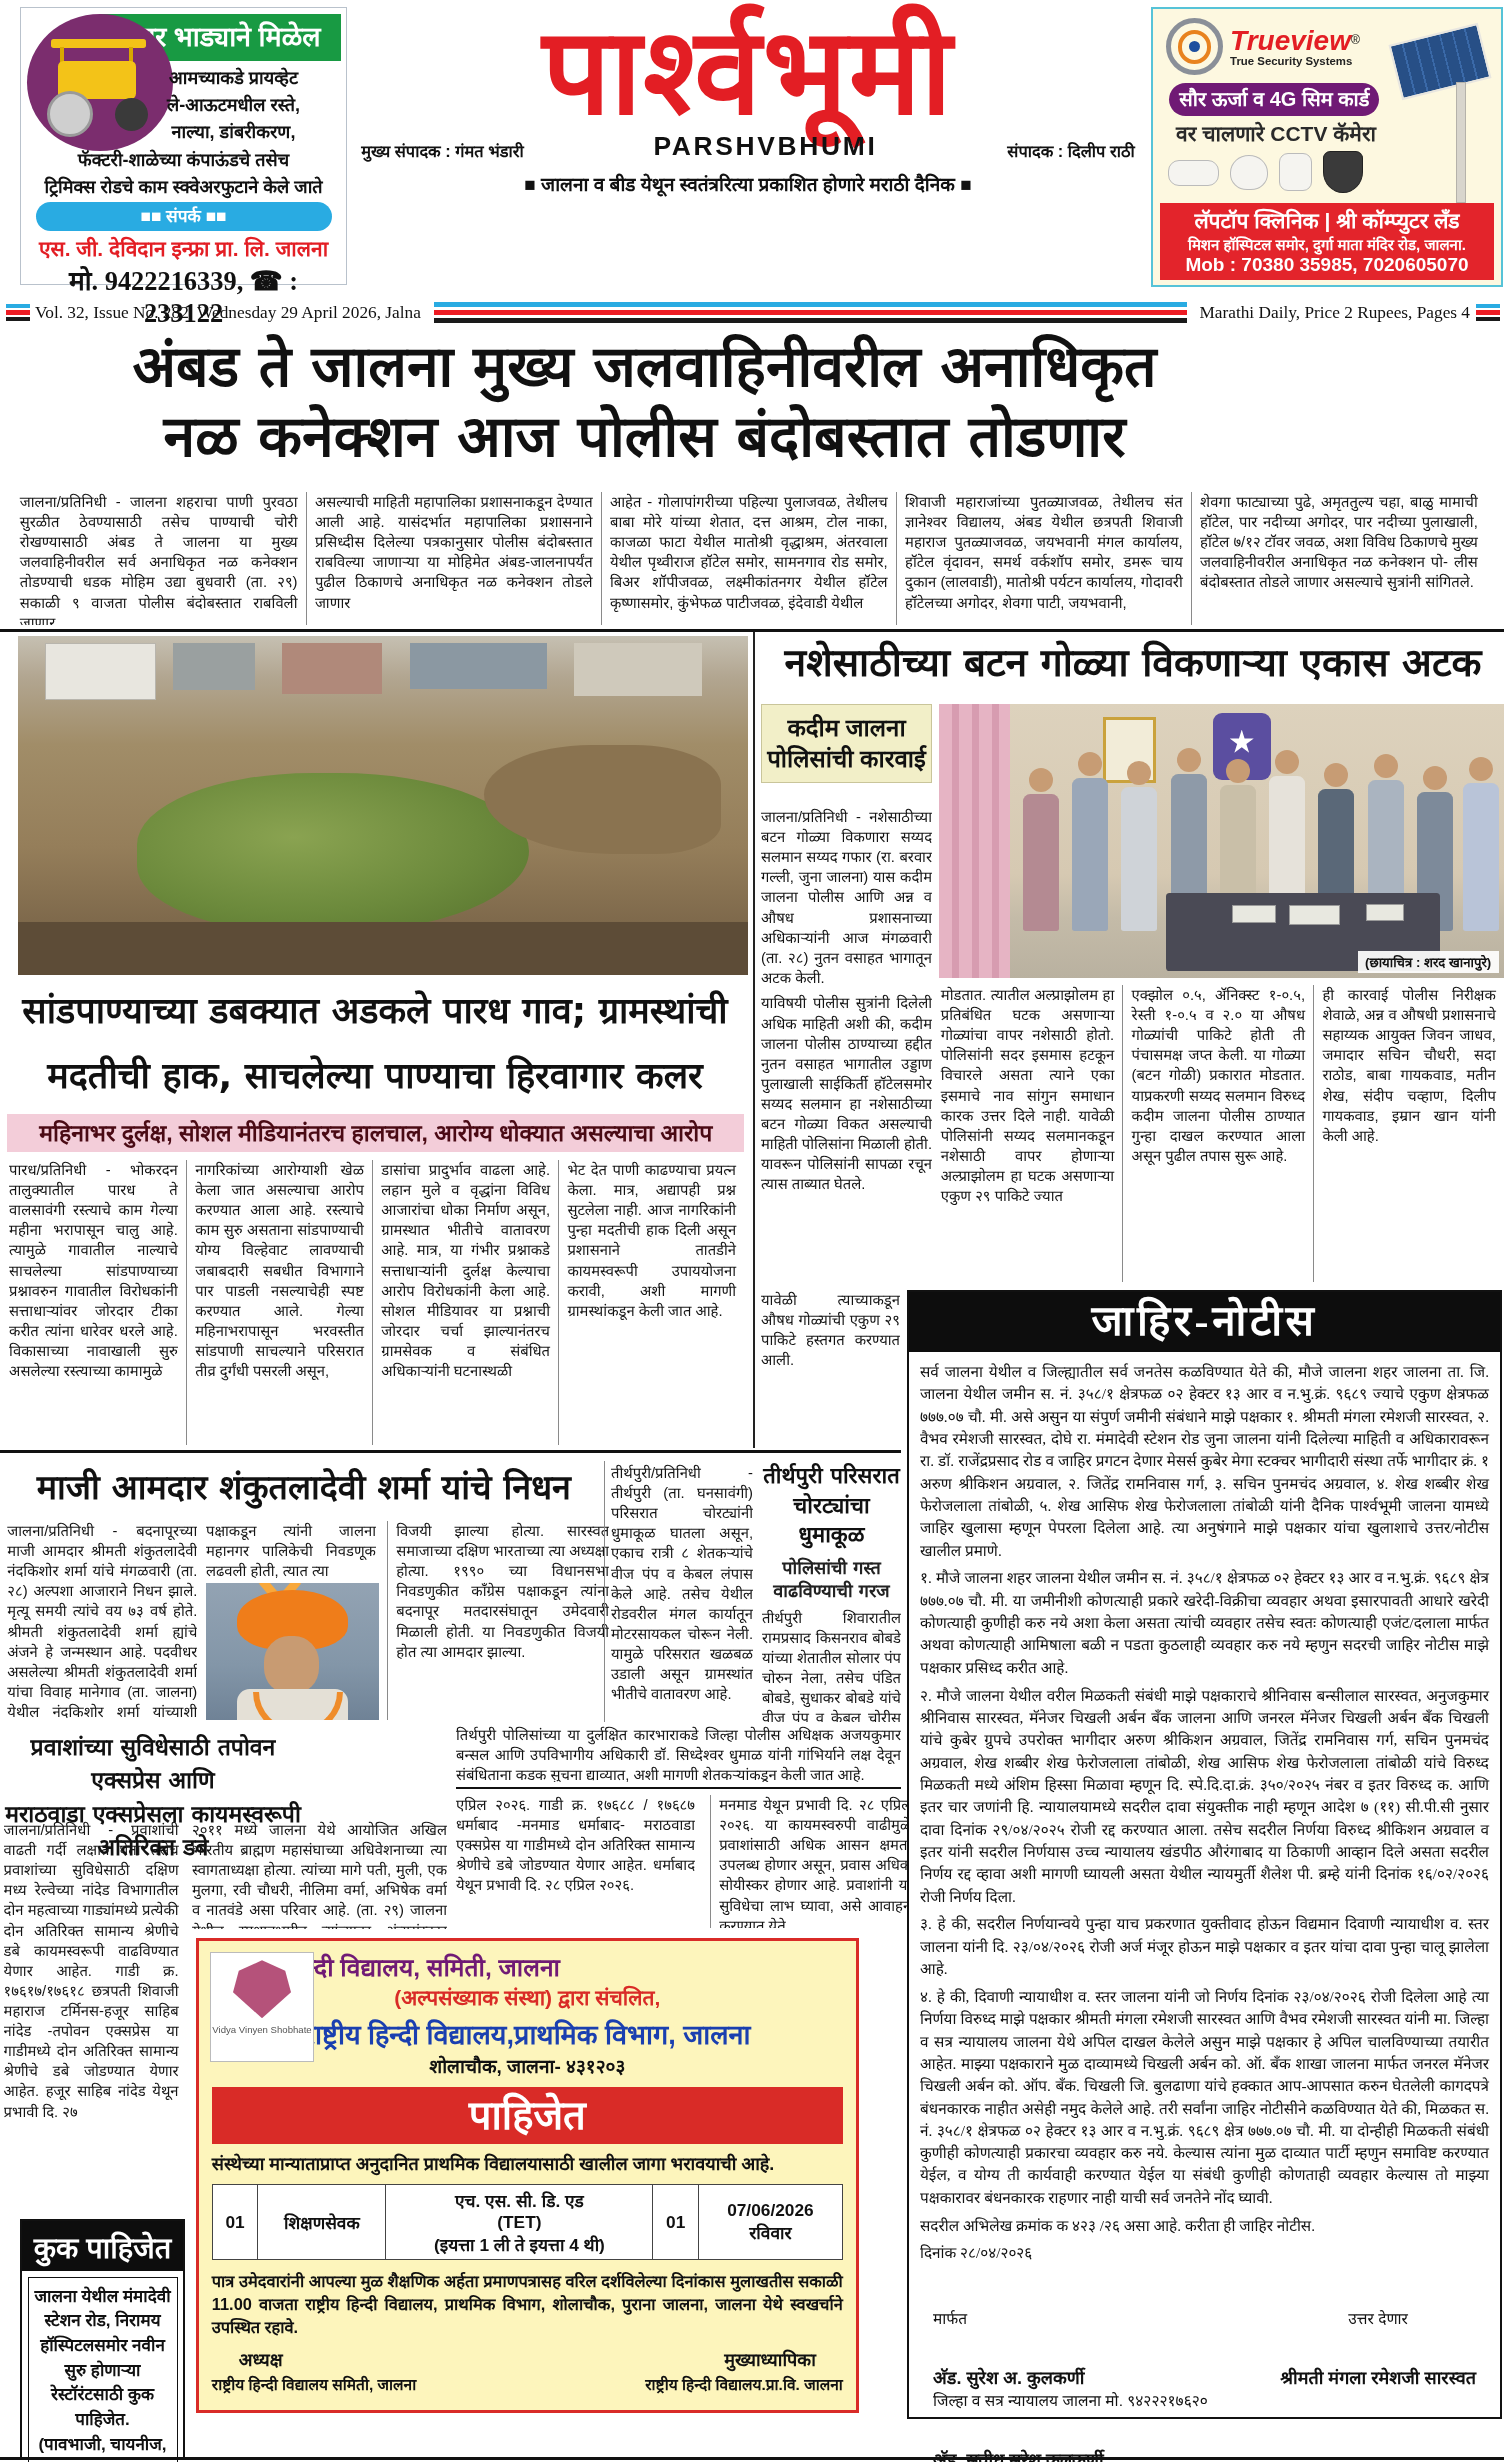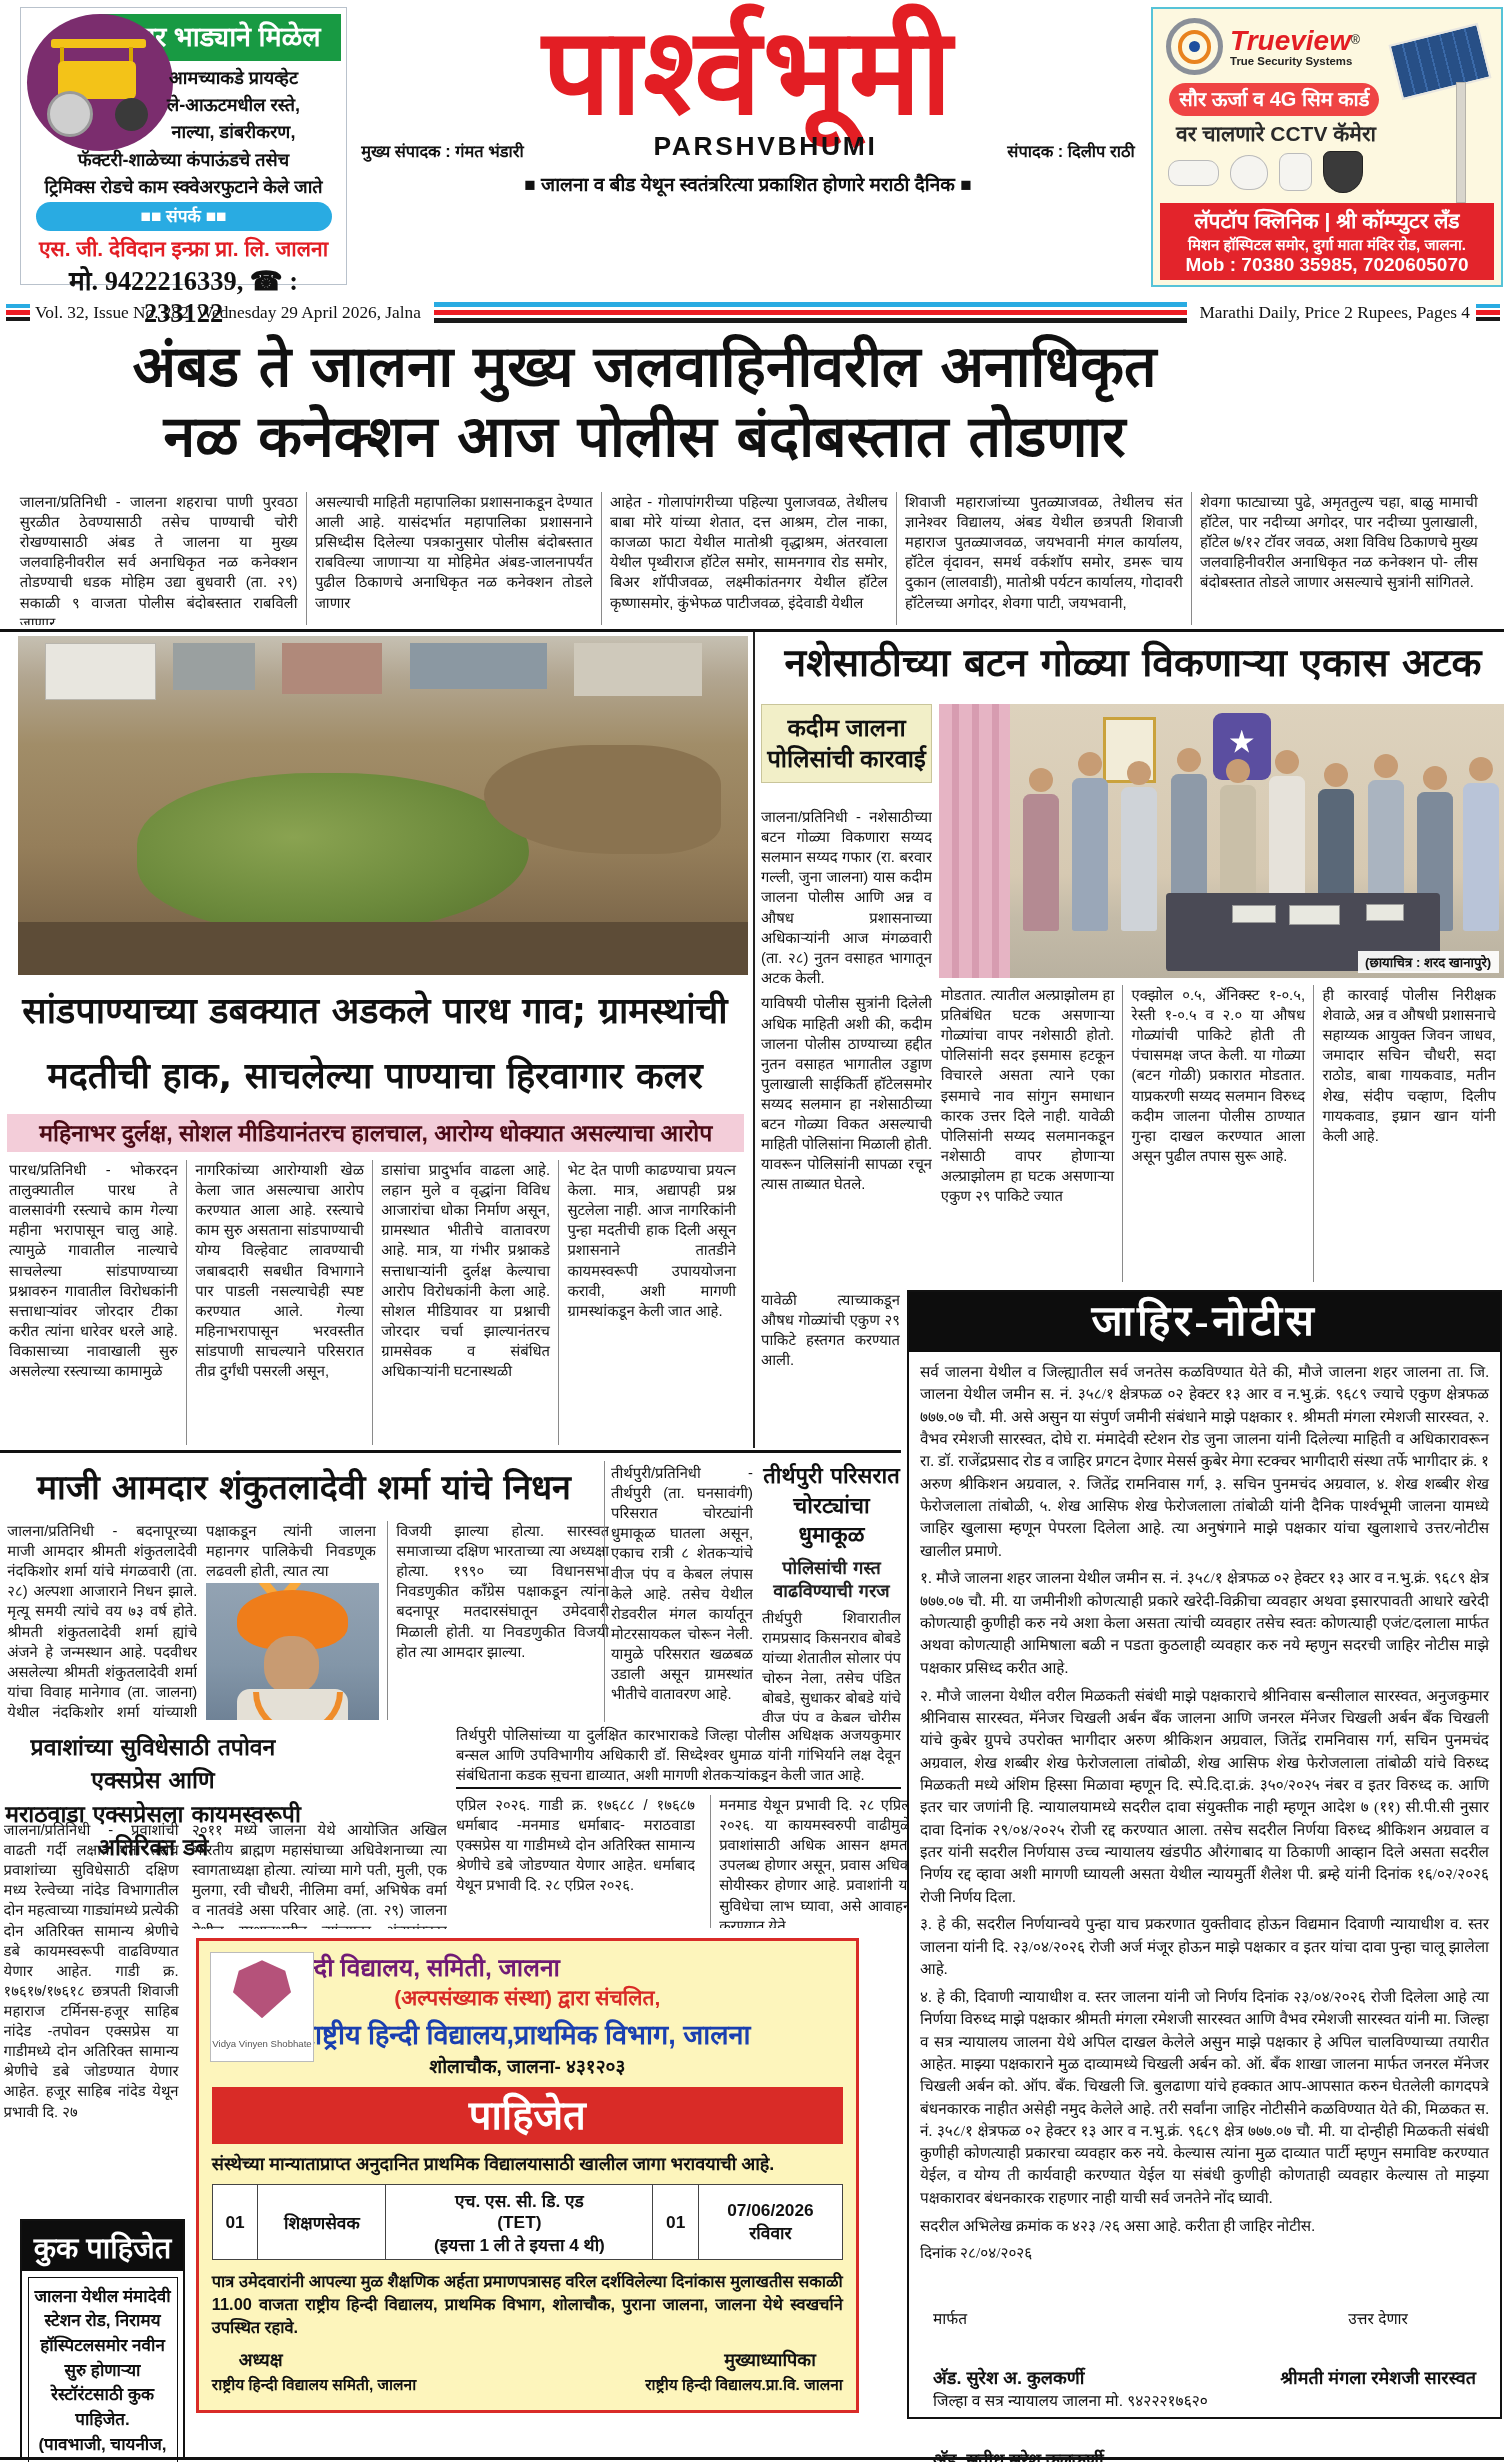--- a/index.html
+++ b/index.html
@@ -28,21 +28,21 @@
                 height:29px;line-height:29px;margin:3.6px 9px;}
   .roller-company{color:#e31e24;font-weight:800;font-size:21px;text-align:center;}
   .roller-phone{font-weight:800;font-size:26.4px;text-align:center;font-family:"Liberation Serif",serif;}
   .cctv-ad{border:2.7px solid #56c3d8;background:#fdf8e0;}
   .tv-row{display:flex;align-items:center;gap:7.3px;padding:9px 0 0 12.8px;}
   .tv-ring1{width:47px;height:47px;border:5.5px solid #8a8f98;border-radius:50%;display:flex;align-items:center;justify-content:center;}
   .tv-ring2{width:25.5px;height:25.5px;border:4.6px solid #e8821e;border-radius:50%;display:flex;align-items:center;justify-content:center;}
   .tv-dot{width:11px;height:11px;background:#1d4f9e;border-radius:50%;}
   .tv-name{color:#e31e24;font-weight:800;font-style:italic;font-size:28px;line-height:1;}
   .tv-sub{font-weight:700;font-size:11.4px;color:#222;}
-  .cctv-pill{background:#ef4444;color:#fff;font-weight:800;font-size:20px;text-align:center;border-radius:18px;
+  .cctv-pill{background:#701a75;color:#fff;font-weight:800;font-size:20px;text-align:center;border-radius:18px;
              margin:7.3px 16.4px 0 16.4px;height:33px;line-height:33px;}
   .cctv-line{font-weight:800;font-size:21px;text-align:center;color:#2a2a2a;margin-top:3.6px;}
   .cam{background:#f5f4f0;border:0.9px solid #bbb;}
   .cctv-footer{position:absolute;left:7.3px;right:7.3px;bottom:5.5px;background:#e3242b;color:#fff;text-align:center;padding:3.6px 1.8px;}
   .cctv-f1{font-weight:800;font-size:21px;}
   .cctv-f2{font-weight:700;font-size:15px;}
   .cctv-f3{font-weight:800;font-size:19px;}
   .panel{position:absolute;right:14.6px;top:24px;width:88px;height:53px;background:
          repeating-linear-gradient(90deg,#274f86 0 11px,#3a69a8 11px 12.8px);transform:rotate(-14deg);border:2.7px solid #e8e6e0;}
   .pole{position:absolute;right:35px;top:73px;width:8.2px;height:119px;background:#d8d5cd;border:0.9px solid #b5b2aa;}
@@ -105,21 +105,21 @@
   .sch-org1{color:#701a75;font-weight:800;font-size:24.6px;text-align:left;padding-left:17px;}
   .sch-org2{color:#d92b27;font-weight:800;font-size:21px;text-align:center;}
   .sch-name{color:#1a3fb0;font-weight:800;font-size:27px;text-align:center;margin-top:3.6px;}
   .sch-addr{font-weight:700;font-size:19px;text-align:center;margin-top:1.8px;}
   .sch-banner{background:#d92b27;color:#fff;font-weight:800;font-size:40px;text-align:center;height:57px;line-height:57px;margin-top:7.3px;}
   .sch-intro{font-weight:700;font-size:18px;margin-top:7.3px;text-align:justify;}
   .sch-logo{position:absolute;left:11px;top:11px;width:102px;height:108px;background:#fff;border:0.9px solid #bbb;text-align:center;}
   .crest{width:58px;height:58px;margin:7.3px auto 1.8px auto;background:#b5527a;
          clip-path:polygon(50% 0,90% 18%,100% 55%,50% 100%,0 55%,10% 18%);}
   .crest-book{width:31px;height:14.6px;background:#fff;margin:-31px auto 0 auto;border-radius:0 0 9px 9px;}
-  .sch-logo small{display:block;font-size:9.6px;color:#555;margin-top:34px;}
+  .sch-logo small{display:block;font-size:9.6px;color:#555;margin-top:20px;}
   table.jobs{width:100%;border-collapse:collapse;margin-top:9px;background:#fff;}
   table.jobs th{background:#cfe9f7;}
   table.jobs th,table.jobs td{border:1.4px solid #444;font-size:17.3px;padding:3.6px 5.5px;text-align:center;font-weight:700;}
   .sch-note{font-weight:700;font-size:16.4px;margin-top:9px;text-align:justify;}
   .sch-signrow{display:flex;justify-content:space-between;font-weight:800;font-size:18px;margin-top:9px;padding:0 27px;}
   .sch-orgrow{display:flex;justify-content:space-between;font-weight:700;font-size:15.5px;margin-top:1.8px;}
   
   .cook-ad{border:2.7px solid #111;background:#fff;display:flex;flex-direction:column;}
   .cook-head{background:#0d0d0d;color:#fff;font-weight:800;font-size:29px;text-align:center;padding:5.5px 0;}
   .cook-body{border:1.8px solid #111;margin:5.5px;padding:7.3px 3.6px;font-weight:700;font-size:17px;text-align:center;flex:1;line-height:1.45;}

